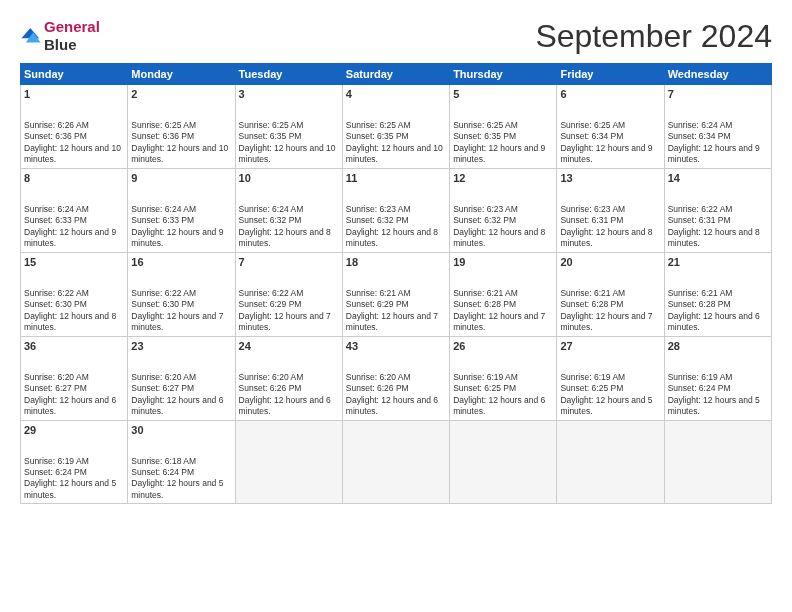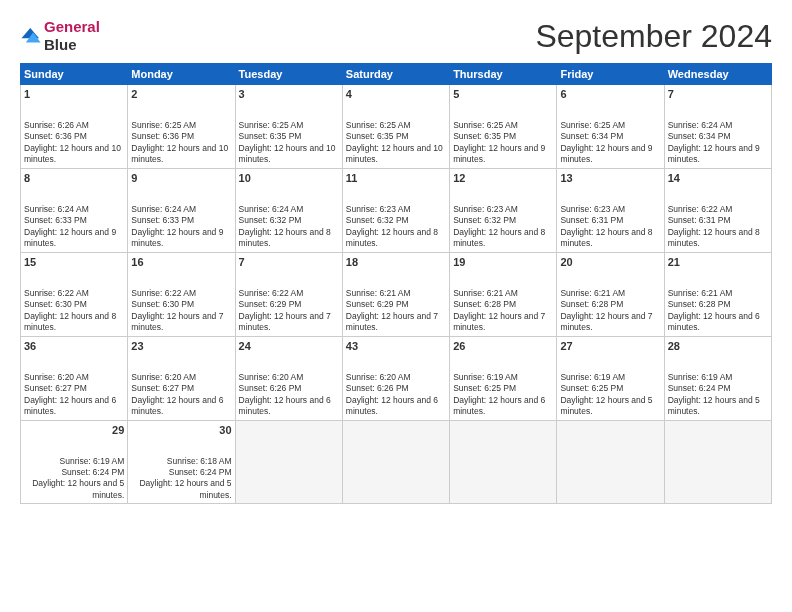--- a/index.html
+++ b/index.html
@@ -70,21 +70,20 @@
       border: 1px solid #ccc;
       vertical-align: top;
       padding: 3px 3px 2px 3px;
       font-size: 9px;
       color: #333;
       height: 72px;
       background: #fff;
     }
     .calendar-table tr:last-child td {
       height: 62px;
-      text-align: right;
     }
     .day-number {
       font-size: 11px;
       font-weight: bold;
       color: #333;
       display: block;
       margin-bottom: 1px;
     }
     .day-info {
       font-size: 8.5px;

